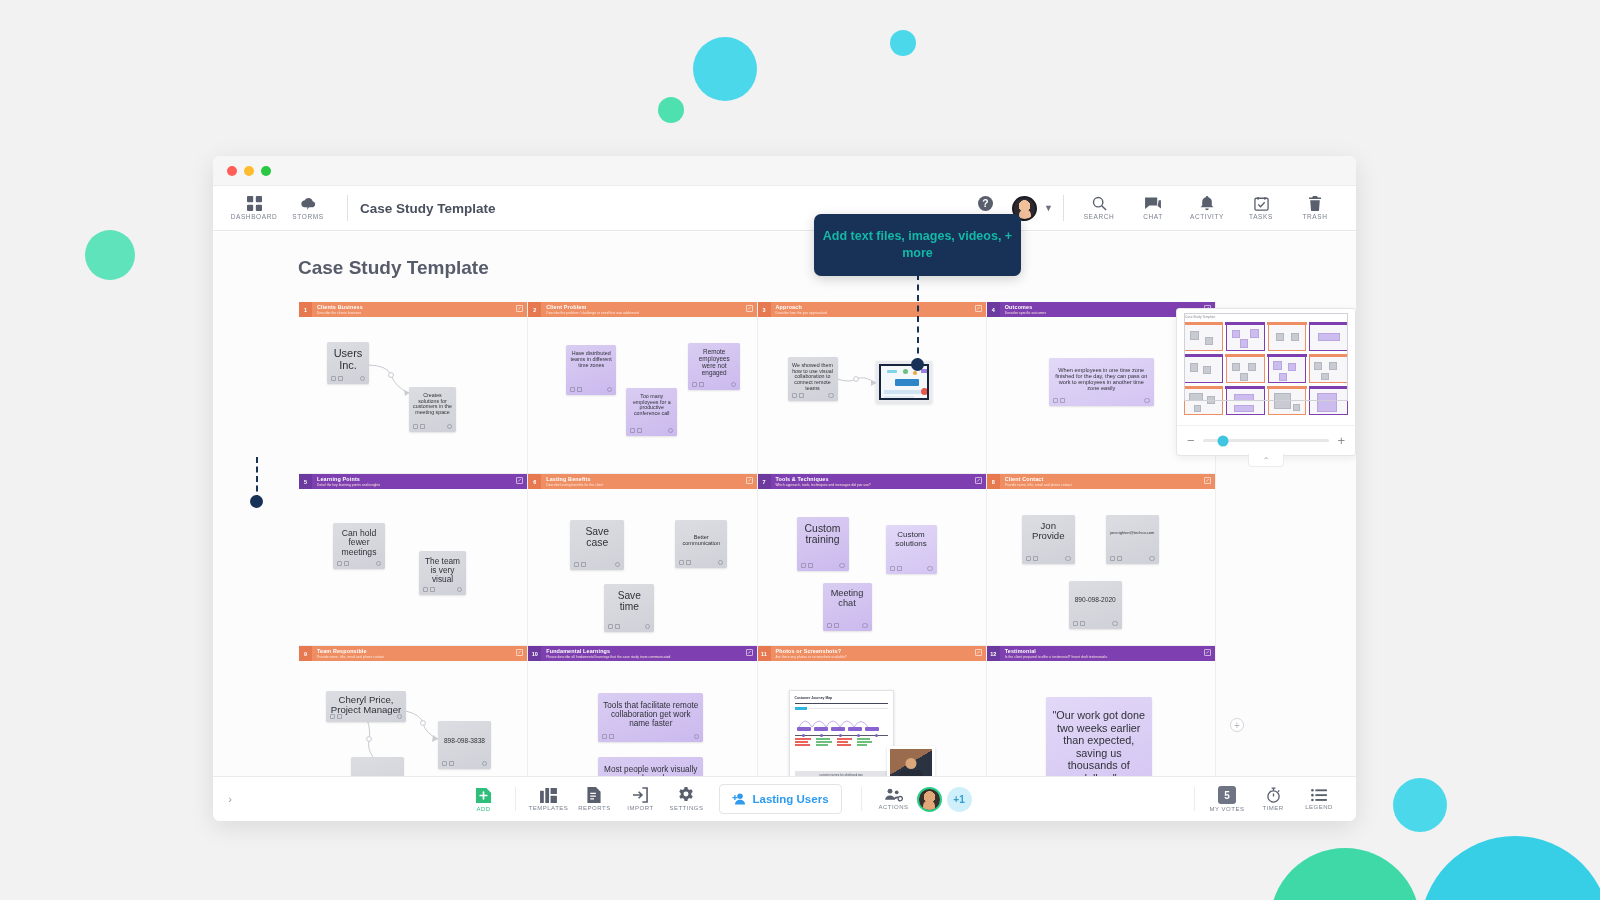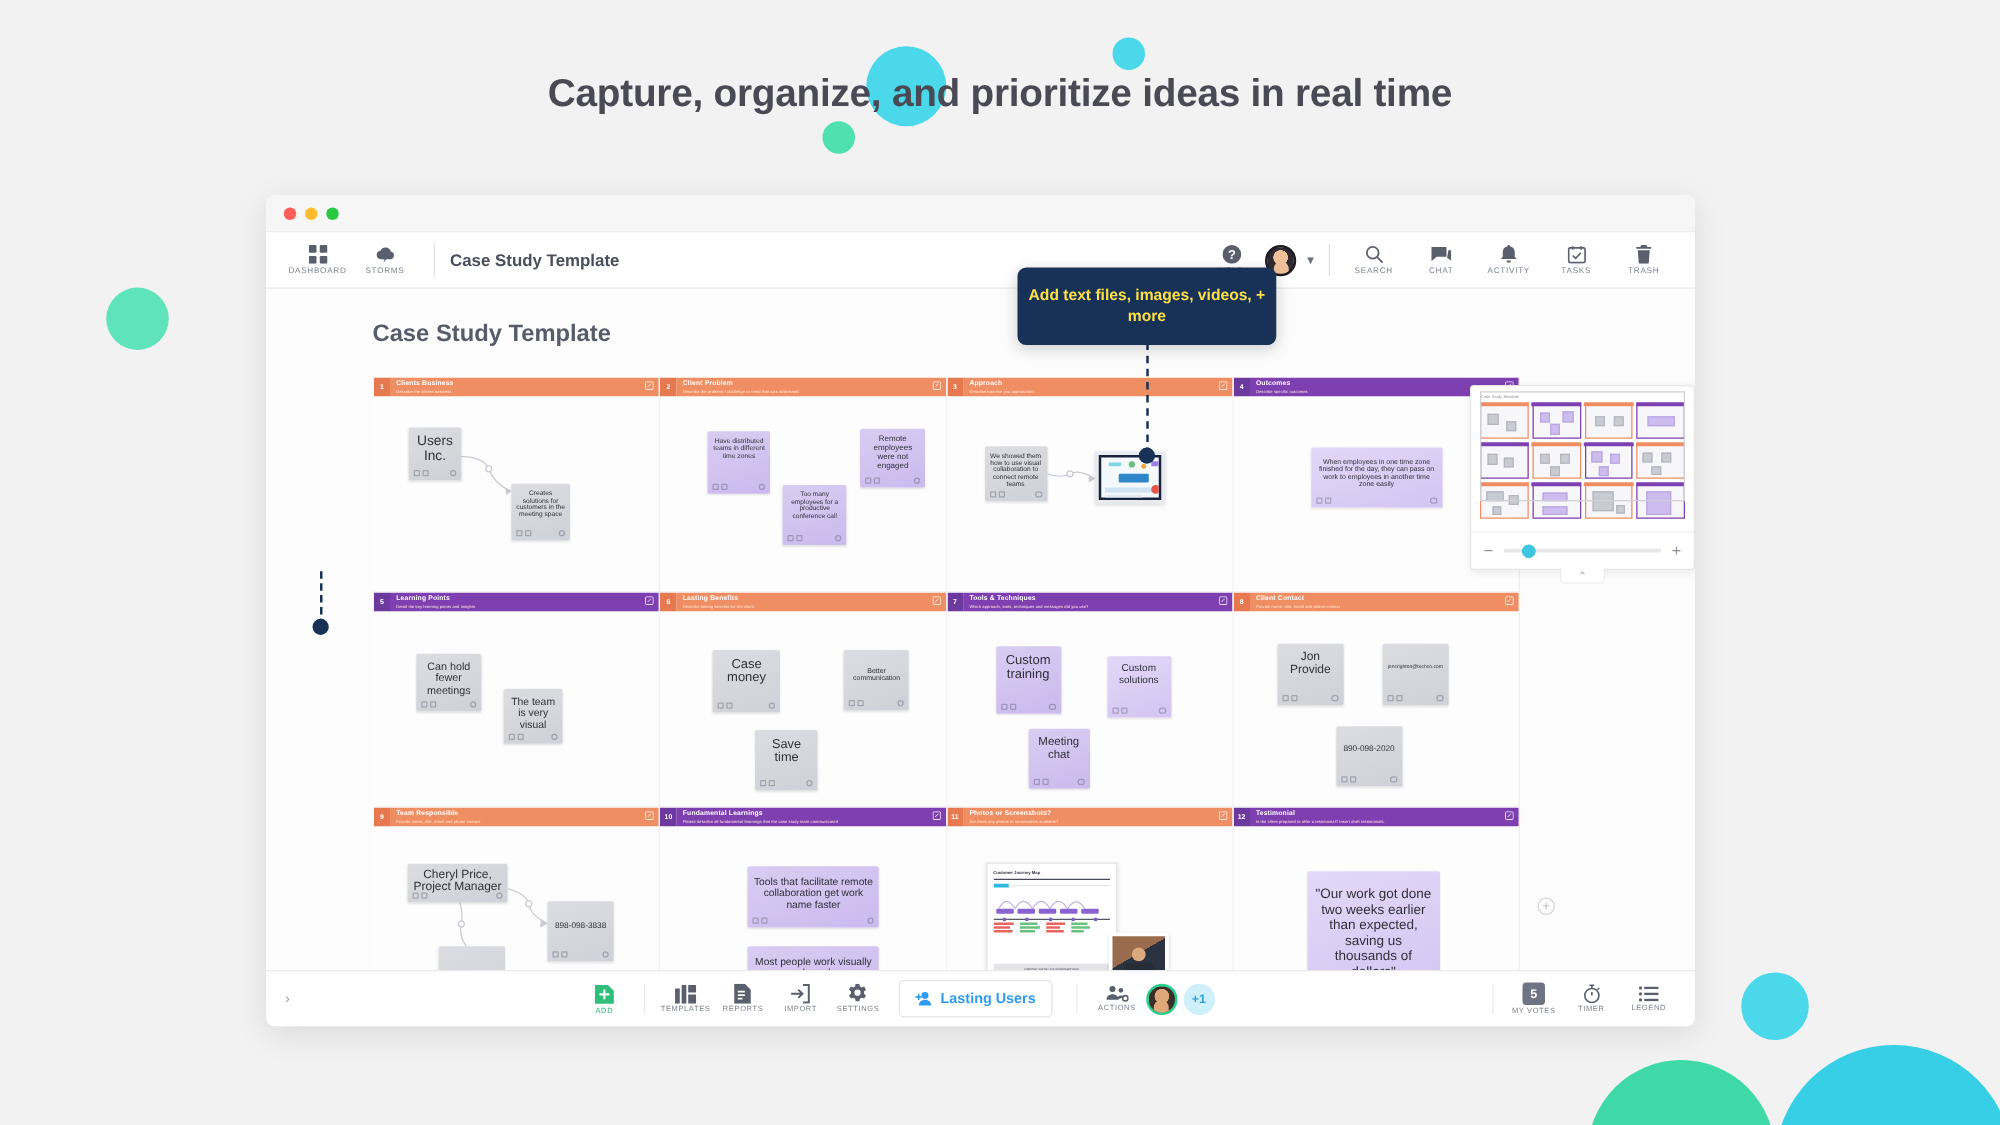--- a/index.html
+++ b/index.html
@@ -88,21 +88,21 @@
   .chk { margin-left:auto; width:5.5px; height:5.5px; border:.7px solid #5d6070;
          border-radius:50%; }
   .gray { background: linear-gradient(160deg,#dcdde2,#cfd1d8); }
   .lav  { background: linear-gradient(160deg,#d9cdf2,#cbb9ee); }
   .lav2 { background: linear-gradient(160deg,#e2d8f7,#d3c4f2); }
 
   
   .conn { position:absolute; left:0; top:0; overflow:visible; pointer-events:none; }
 
   
-  .tip { position:absolute; background:#173157; color:#fde047; border-radius:7px;
+  .tip { position:absolute; background:#173157; color:#14b8a6; border-radius:7px;
          text-align:center; font-size:12.5px; font-weight:bold; line-height:1.35;
          display:flex; align-items:center; justify-content:center; padding:10px 4px;
          z-index: 40; box-shadow:0 3px 12px rgba(0,0,0,.18); }
   .tipline { position:absolute; border-left:2.5px dashed #173157; z-index:39; }
   .tipdot { position:absolute; width:13px; height:13px; border-radius:50%;
             background:#173157; z-index:41; }
 
   
   .minimap { position:absolute; right:0; top:76px; width:180px; height:148px;
              background:#fff; border:1px solid #e6e6e6; border-radius:3px;
@@ -169,21 +169,20 @@
 <div class="stage">
 
   <div class="dot" style="left:693px;top:37px;width:64px;height:64px;background:#4ad8ea;"></div>
   <div class="dot" style="left:890px;top:30px;width:26px;height:26px;background:#4ad8ea;"></div>
   <div class="dot" style="left:658px;top:97px;width:26px;height:26px;background:#4fe0b0;"></div>
   <div class="dot" style="left:85px;top:230px;width:50px;height:50px;background:#5fe3bb;"></div>
   <div class="dot" style="left:1393px;top:778px;width:54px;height:54px;background:#4ad8ea;"></div>
   <div class="dot" style="left:1270px;top:848px;width:150px;height:150px;background:#3fd9a8;"></div>
   <div class="dot" style="left:1420px;top:836px;width:190px;height:190px;background:#37cfe6;"></div>
 
-  <div class="headline">Capture, organize, and prioritize ideas in real time</div>
 
   <div class="window">
 
     <div class="titlebar">
       <div class="tl-dot" style="background:#ff5f57;"></div>
       <div class="tl-dot" style="background:#febc2e;"></div>
       <div class="tl-dot" style="background:#28c840;"></div>
     </div>
 
     <div class="appheader">
@@ -452,21 +451,21 @@
             </div>
             <div class="frame-inner">
               <div class="note gray" style="left:28px;top:34px;width:52px;height:46px;font-size:8.6px;">
                 <span>Can hold fewer meetings</span>
                 <div class="nfoot">
                     <div class="ic b"></div>
                     <div class="ic"></div>
                     <div class="chk"></div>
                   </div>
               </div>
-              <div class="note gray" style="left:98px;top:62px;width:47px;height:44px;font-size:8.3px;">
+              <div class="note gray" style="left:114px;top:62px;width:47px;height:44px;font-size:8.3px;">
                 <span>The team is very visual</span>
                 <div class="nfoot">
                     <div class="ic b"></div>
                     <div class="ic"></div>
                     <div class="chk"></div>
                   </div>
               </div>
             </div>
           </div>
 
@@ -479,21 +478,21 @@
                 <div class="fedit">
                   <svg width="7" height="7" viewBox="0 0 10 10" fill="none" stroke="#fff" stroke-width="1">
                       <rect x=".6" y=".6" width="8.8" height="8.8" rx="1"></rect>
                       <path d="M3 6.6 6.8 2.8"></path>
                     </svg>
                 </div>
               </div>
             </div>
             <div class="frame-inner">
               <div class="note gray" style="left:36px;top:31px;width:54px;height:50px;font-size:10.4px;">
-                <span>Case money</span>
+                <span>Save case</span>
                 <div class="nfoot">
                     <div class="ic b"></div>
                     <div class="ic"></div>
                     <div class="chk"></div>
                   </div>
               </div>
               <div class="note gray" style="left:141px;top:31px;width:52px;height:48px;font-size:5.6px;padding-top:14px;">
                 <span>Better communication</span>
                 <div class="nfoot">
                     <div class="ic b"></div>

